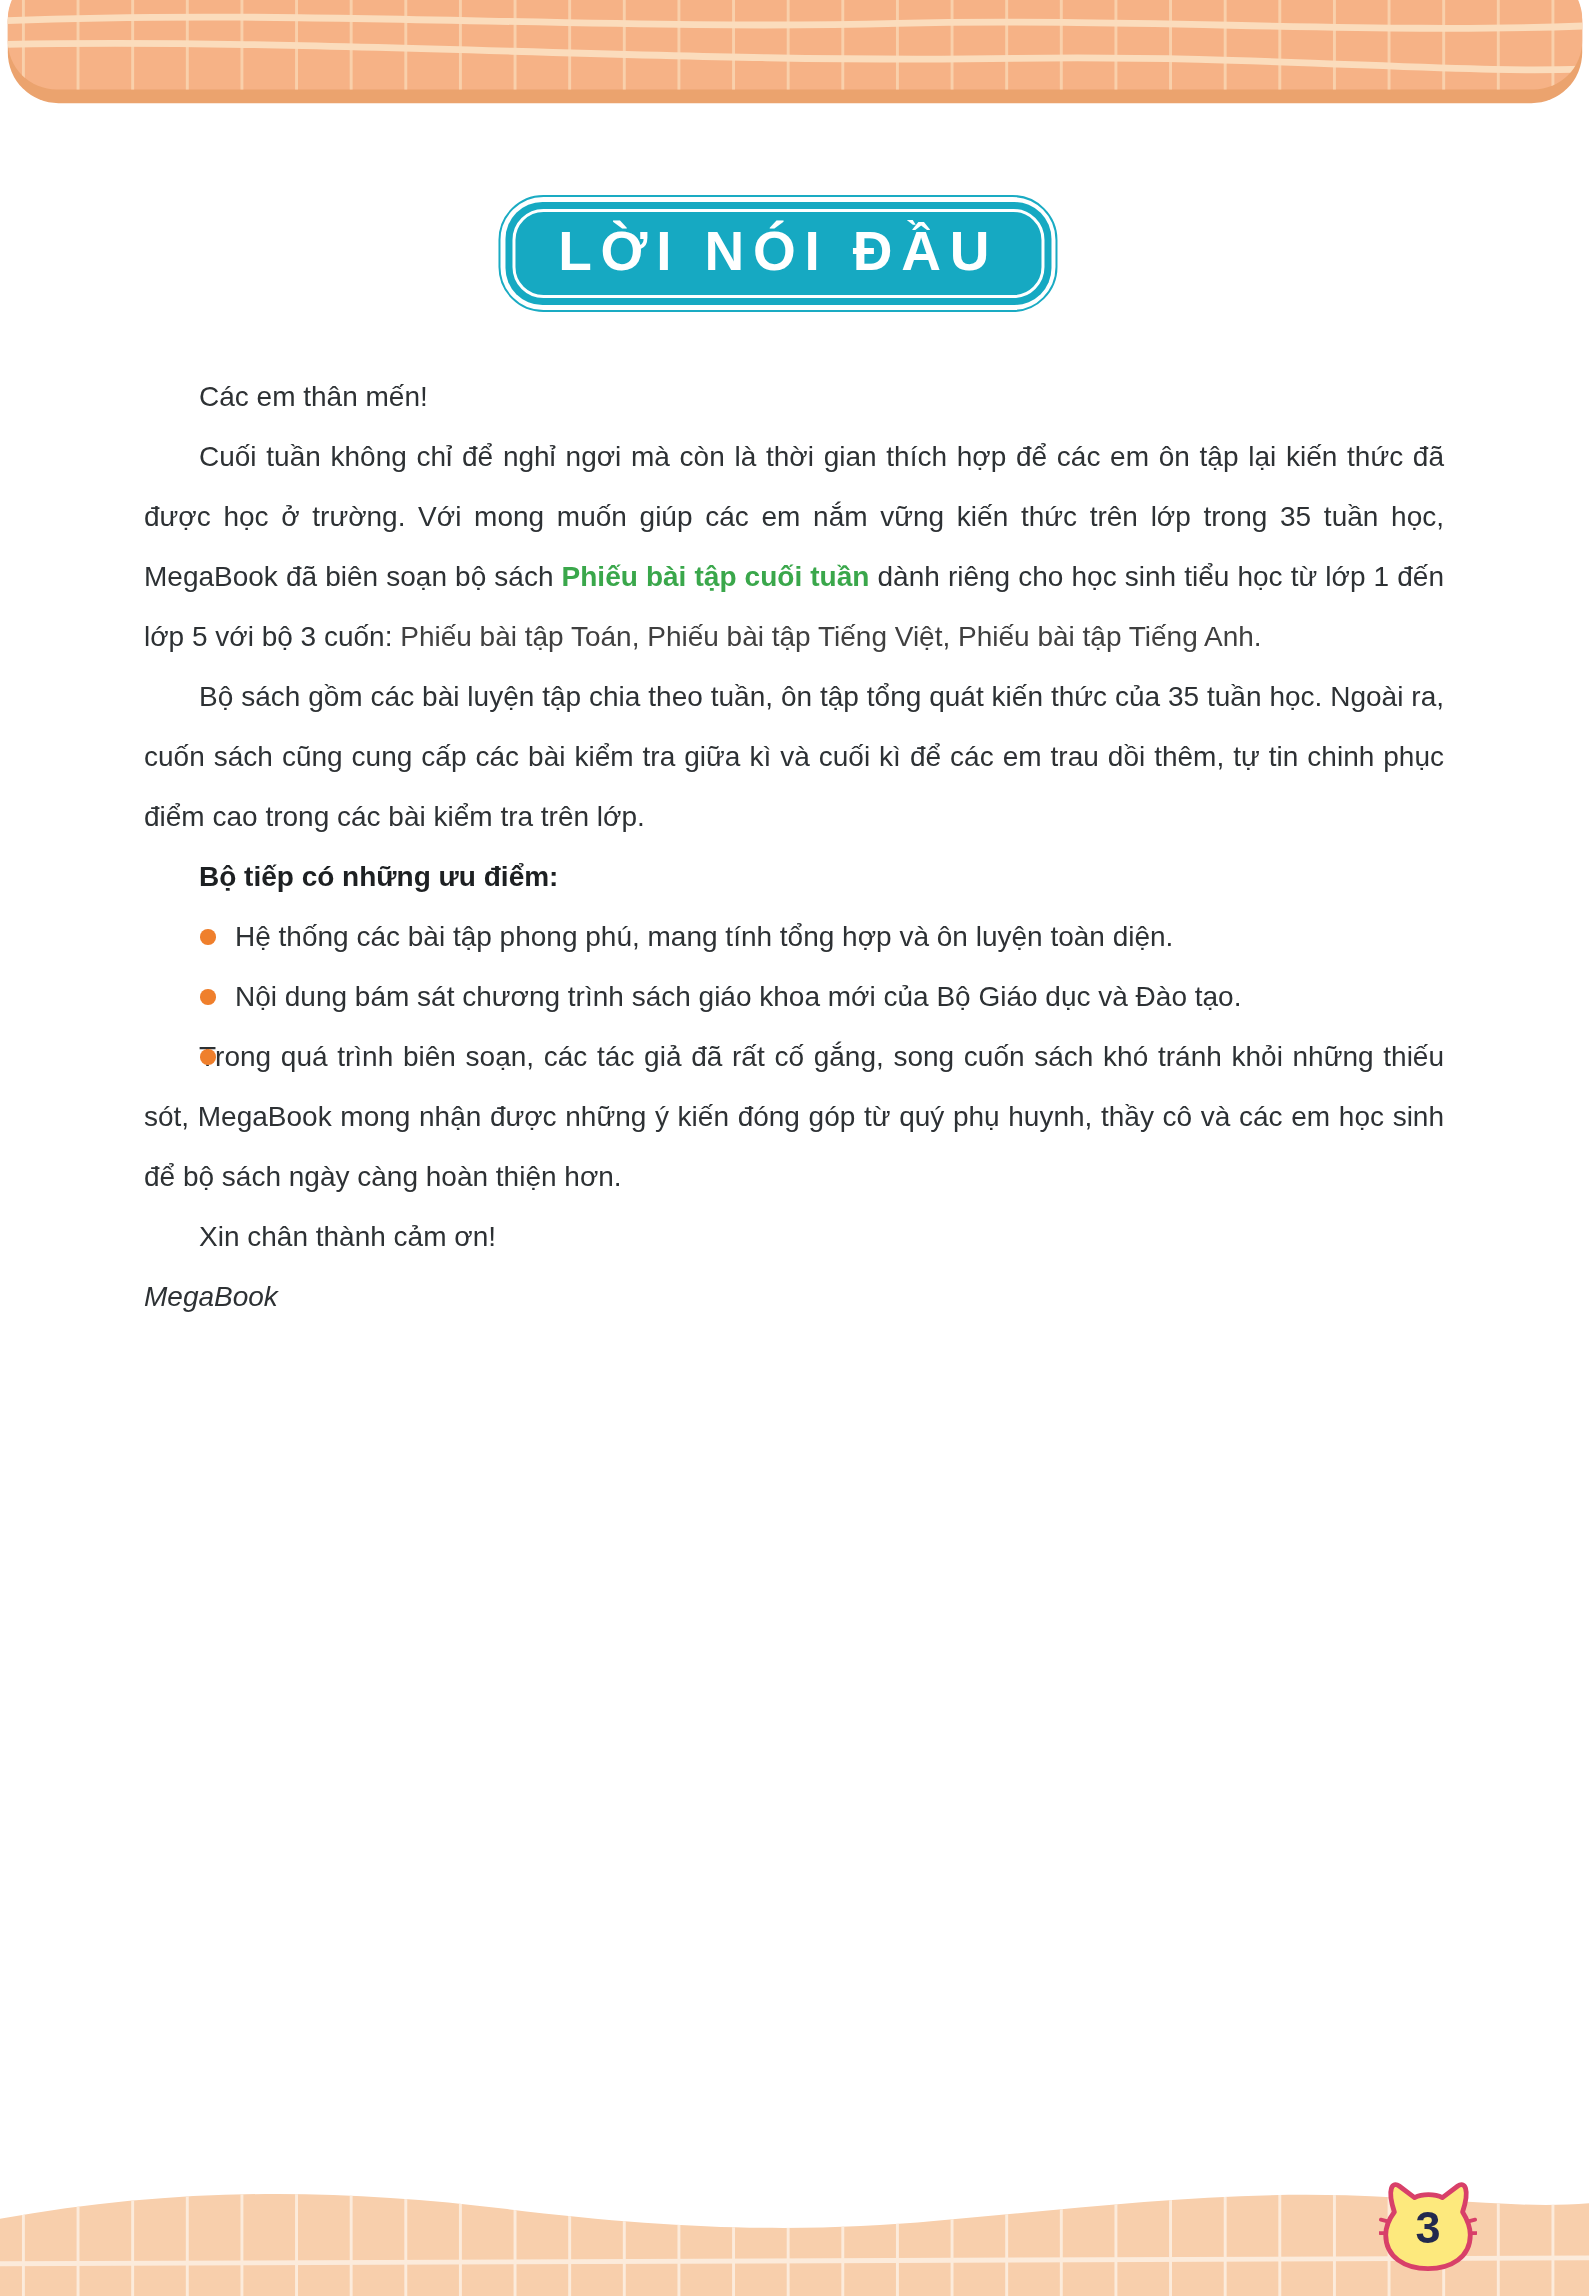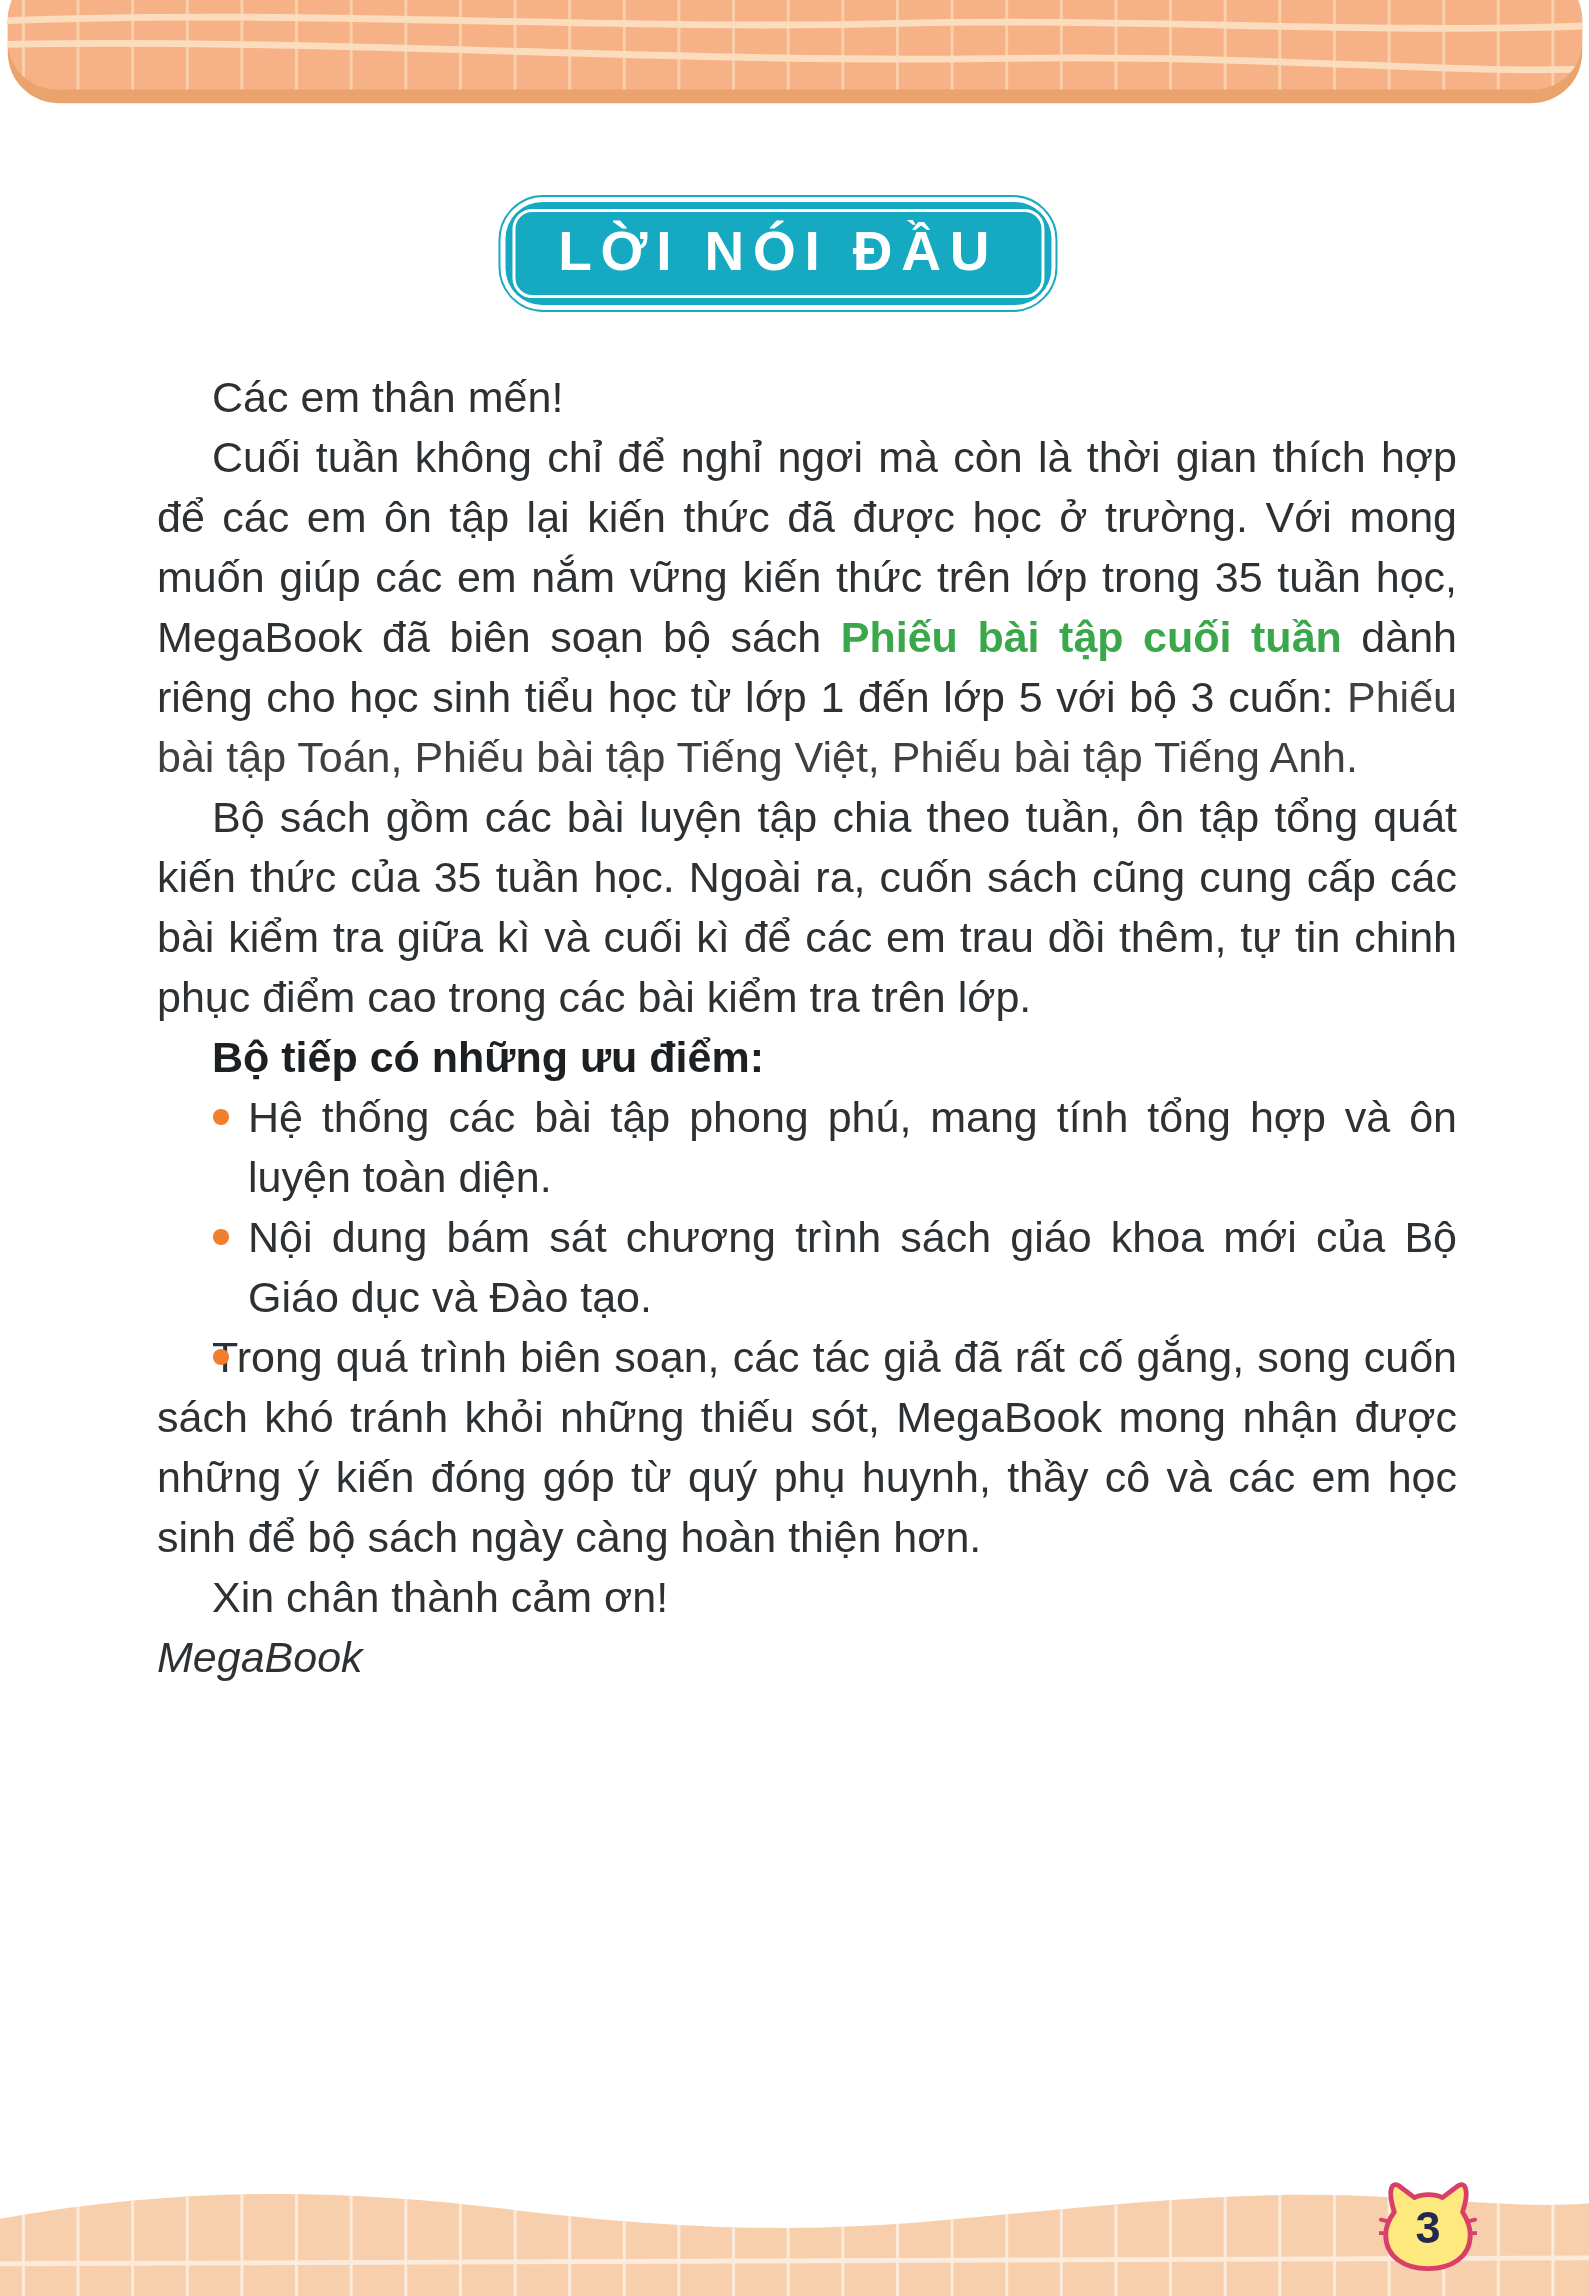--- a/index.html
+++ b/index.html
@@ -34,38 +34,38 @@
     padding: 4.9px;
     background: #ffffff;
   }
   .badge {
     background: #16a9c2;
     border-radius: 37px;
     padding: 6.8px;
   }
   .badge-inner {
     border: 3.9px solid #ffffff;
-    border-radius: 20px;
+    border-radius: 31px;
     padding: 7.8px 43px 11.7px 43px;
   }
   .badge-title {
     font-size: 55px;
     font-weight: bold;
     color: #ffffff;
     letter-spacing: 8.8px;
     white-space: nowrap;
   }
 
   
   .content {
     position: absolute;
     top: 367px;
-    left: 157px;
+    left: 144px;
     width: 1300px;
-    font-size: 43px;
+    font-size: 28px;
     line-height: 60px;
     color: #2d3134;
   }
   .content p { margin: 0; }
   .para { text-align: justify; text-indent: 55px; }
   .single { text-indent: 55px; }
   .features-heading {
     font-weight: bold;
     color: #1d2022;
     text-indent: 55px;

